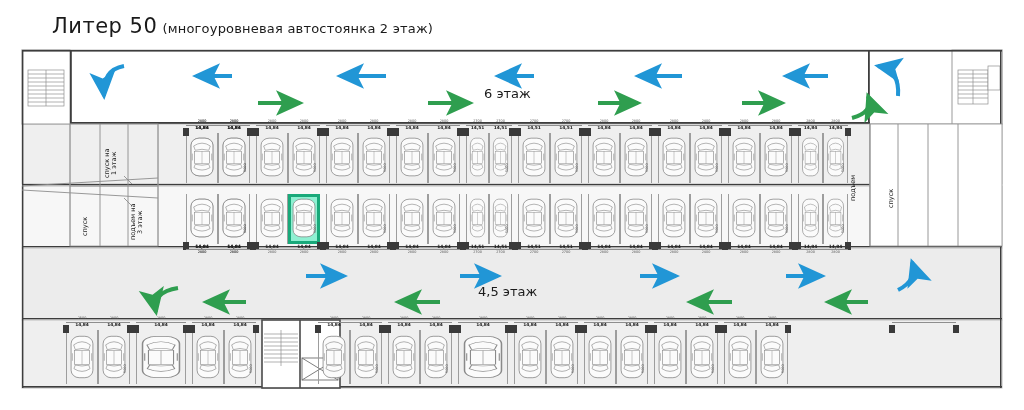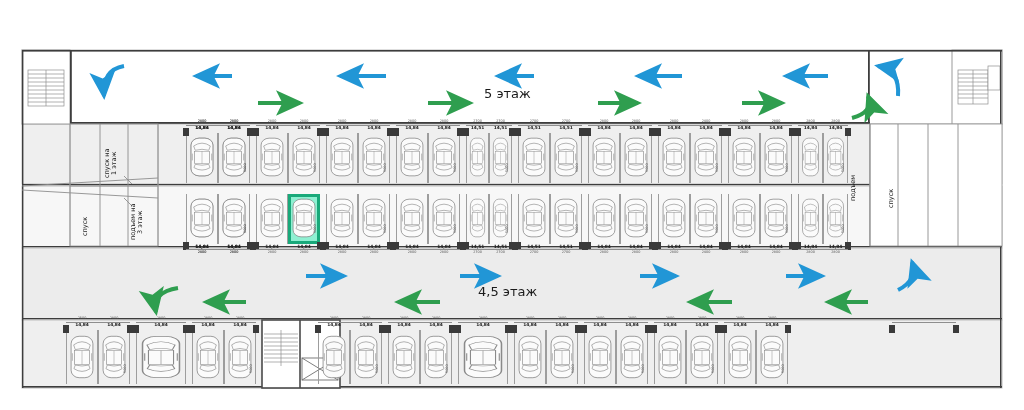--- a/index.html
+++ b/index.html
@@ -23,20 +23,24 @@
 
   
   .vlabel{position:absolute;font-size:6.5px;color:#1f1f1f;writing-mode:vertical-rl;transform:rotate(180deg);white-space:pre;line-height:1.15;text-align:center;}
   .hlabel{position:absolute;font-size:13px;color:#1a1a1a;white-space:nowrap;}
 </style>
 </head>
 <body>
 
 <div id="stage">
 
+  <div class="title">
+    <span class="main">Литер 50</span>
+    <span class="sub">(многоуровневая автостоянка 2 этаж)</span>
+  </div>
 
   <svg id="plan" width="1024" height="410" viewBox="0 0 1024 410" style="position:absolute;left:0;top:0;">
     <defs>
       <marker id="mblue" markerWidth="7" markerHeight="7" refX="6" refY="3.2" orient="auto">
         <path d="M0,0 L7,3.2 L0,6.4 L1.6,3.2 Z" fill="#2196d6"></path>
       </marker>
       <marker id="mgreen" markerWidth="7" markerHeight="7" refX="6" refY="3.2" orient="auto">
         <path d="M0,0 L7,3.2 L0,6.4 L1.6,3.2 Z" fill="#2f9e4f"></path>
       </marker>
 
@@ -181,21 +185,21 @@
     </g>
     <g stroke="#2f9e4f" stroke-width="4" fill="none" marker-end="url(#mgreen)" stroke-linecap="butt">
       <path d="M246,302 L206,302"></path>
       <path d="M440,302 L398,302"></path>
       <path d="M732,302 L690,302"></path>
       <path d="M868,302 L828,302"></path>
       <path d="M178,288 Q152,292 156,312"></path>
     </g>
   </svg>
 
-  <div class="hlabel" style="left:484px;top:86px;">5 этаж</div>
+  <div class="hlabel" style="left:484px;top:86px;">6 этаж</div>
   <div class="hlabel" style="left:478px;top:284px;">4,5 этаж</div>
 
   <div class="vlabel" style="left:104px;top:136px;height:54px;">спуск на
 1 этаж</div>
   <div class="vlabel" style="left:82px;top:206px;height:40px;">спуск</div>
   <div class="vlabel" style="left:130px;top:196px;height:52px;">подъем на
 3 этаж</div>
   <div class="vlabel" style="left:850px;top:168px;height:40px;">подъем</div>
   <div class="vlabel" style="left:888px;top:178px;height:40px;">спуск</div>
 

